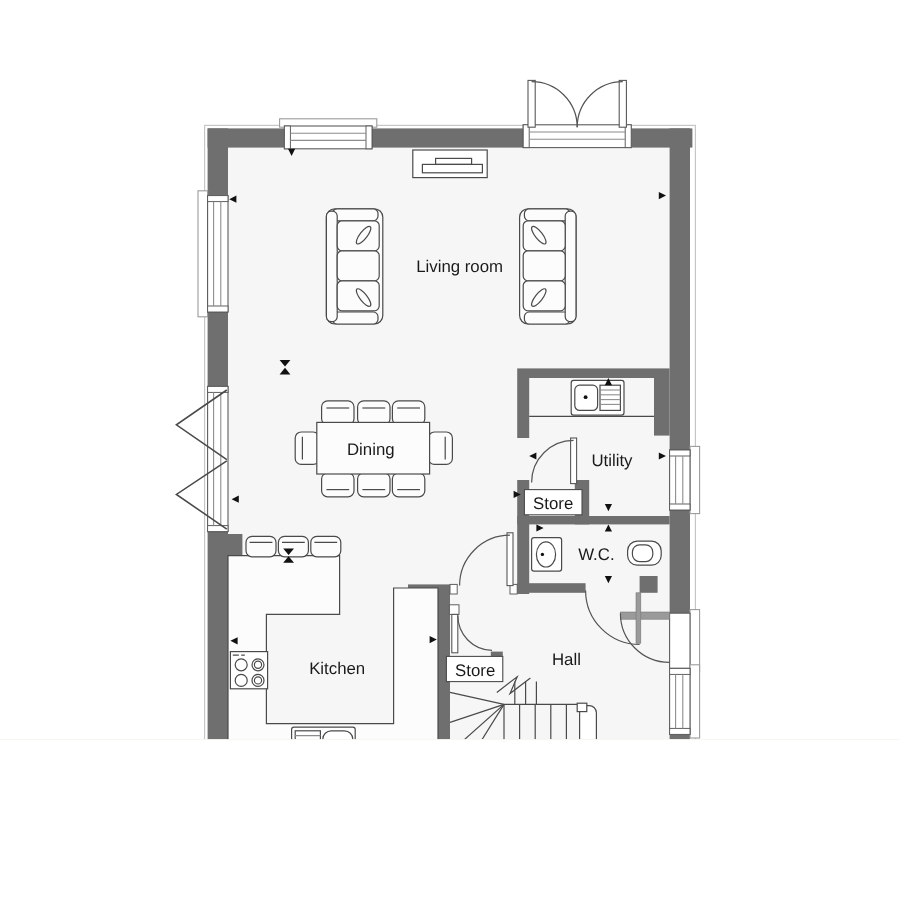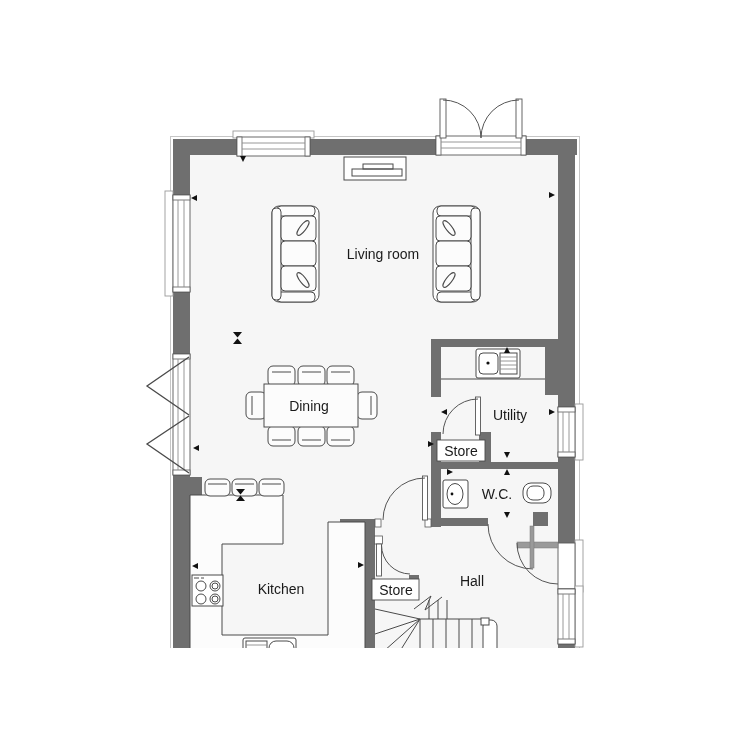--- a/index.html
+++ b/index.html
@@ -1,16 +1,16 @@
 <!DOCTYPE html>
 <html><head>
 <meta charset="utf-8">
 <style>
   html,body{margin:0;padding:0;background:#ffffff;}
-  #stage{position:relative;width:750px;height:616px;background:#4d7c0f;overflow:hidden;margin-top:32px;}
+  #stage{position:relative;width:750px;height:616px;background:#4d7c0f;overflow:hidden;}
   svg{display:block;}
   .fx   {fill:#fcfcfc;stroke:#4a4a4a;stroke-width:1;}
   .fx2  {fill:#ffffff;stroke:#4a4a4a;stroke-width:1;}
   .ln   {fill:none;stroke:#4a4a4a;stroke-width:1;}
   .ln2  {fill:none;stroke:#4a4a4a;stroke-width:1.3;}
   .thin {fill:none;stroke:#8c8c8c;stroke-width:0.9;}
   .outline{fill:none;stroke:#c6c6c6;stroke-width:1;}
   .sill {fill:#ffffff;stroke:#9a9a9a;stroke-width:0.9;}
   .winbase{fill:#ffffff;stroke:#5a5a5a;stroke-width:0.9;}
   .wcap {fill:#ffffff;stroke:#5a5a5a;stroke-width:0.8;}

